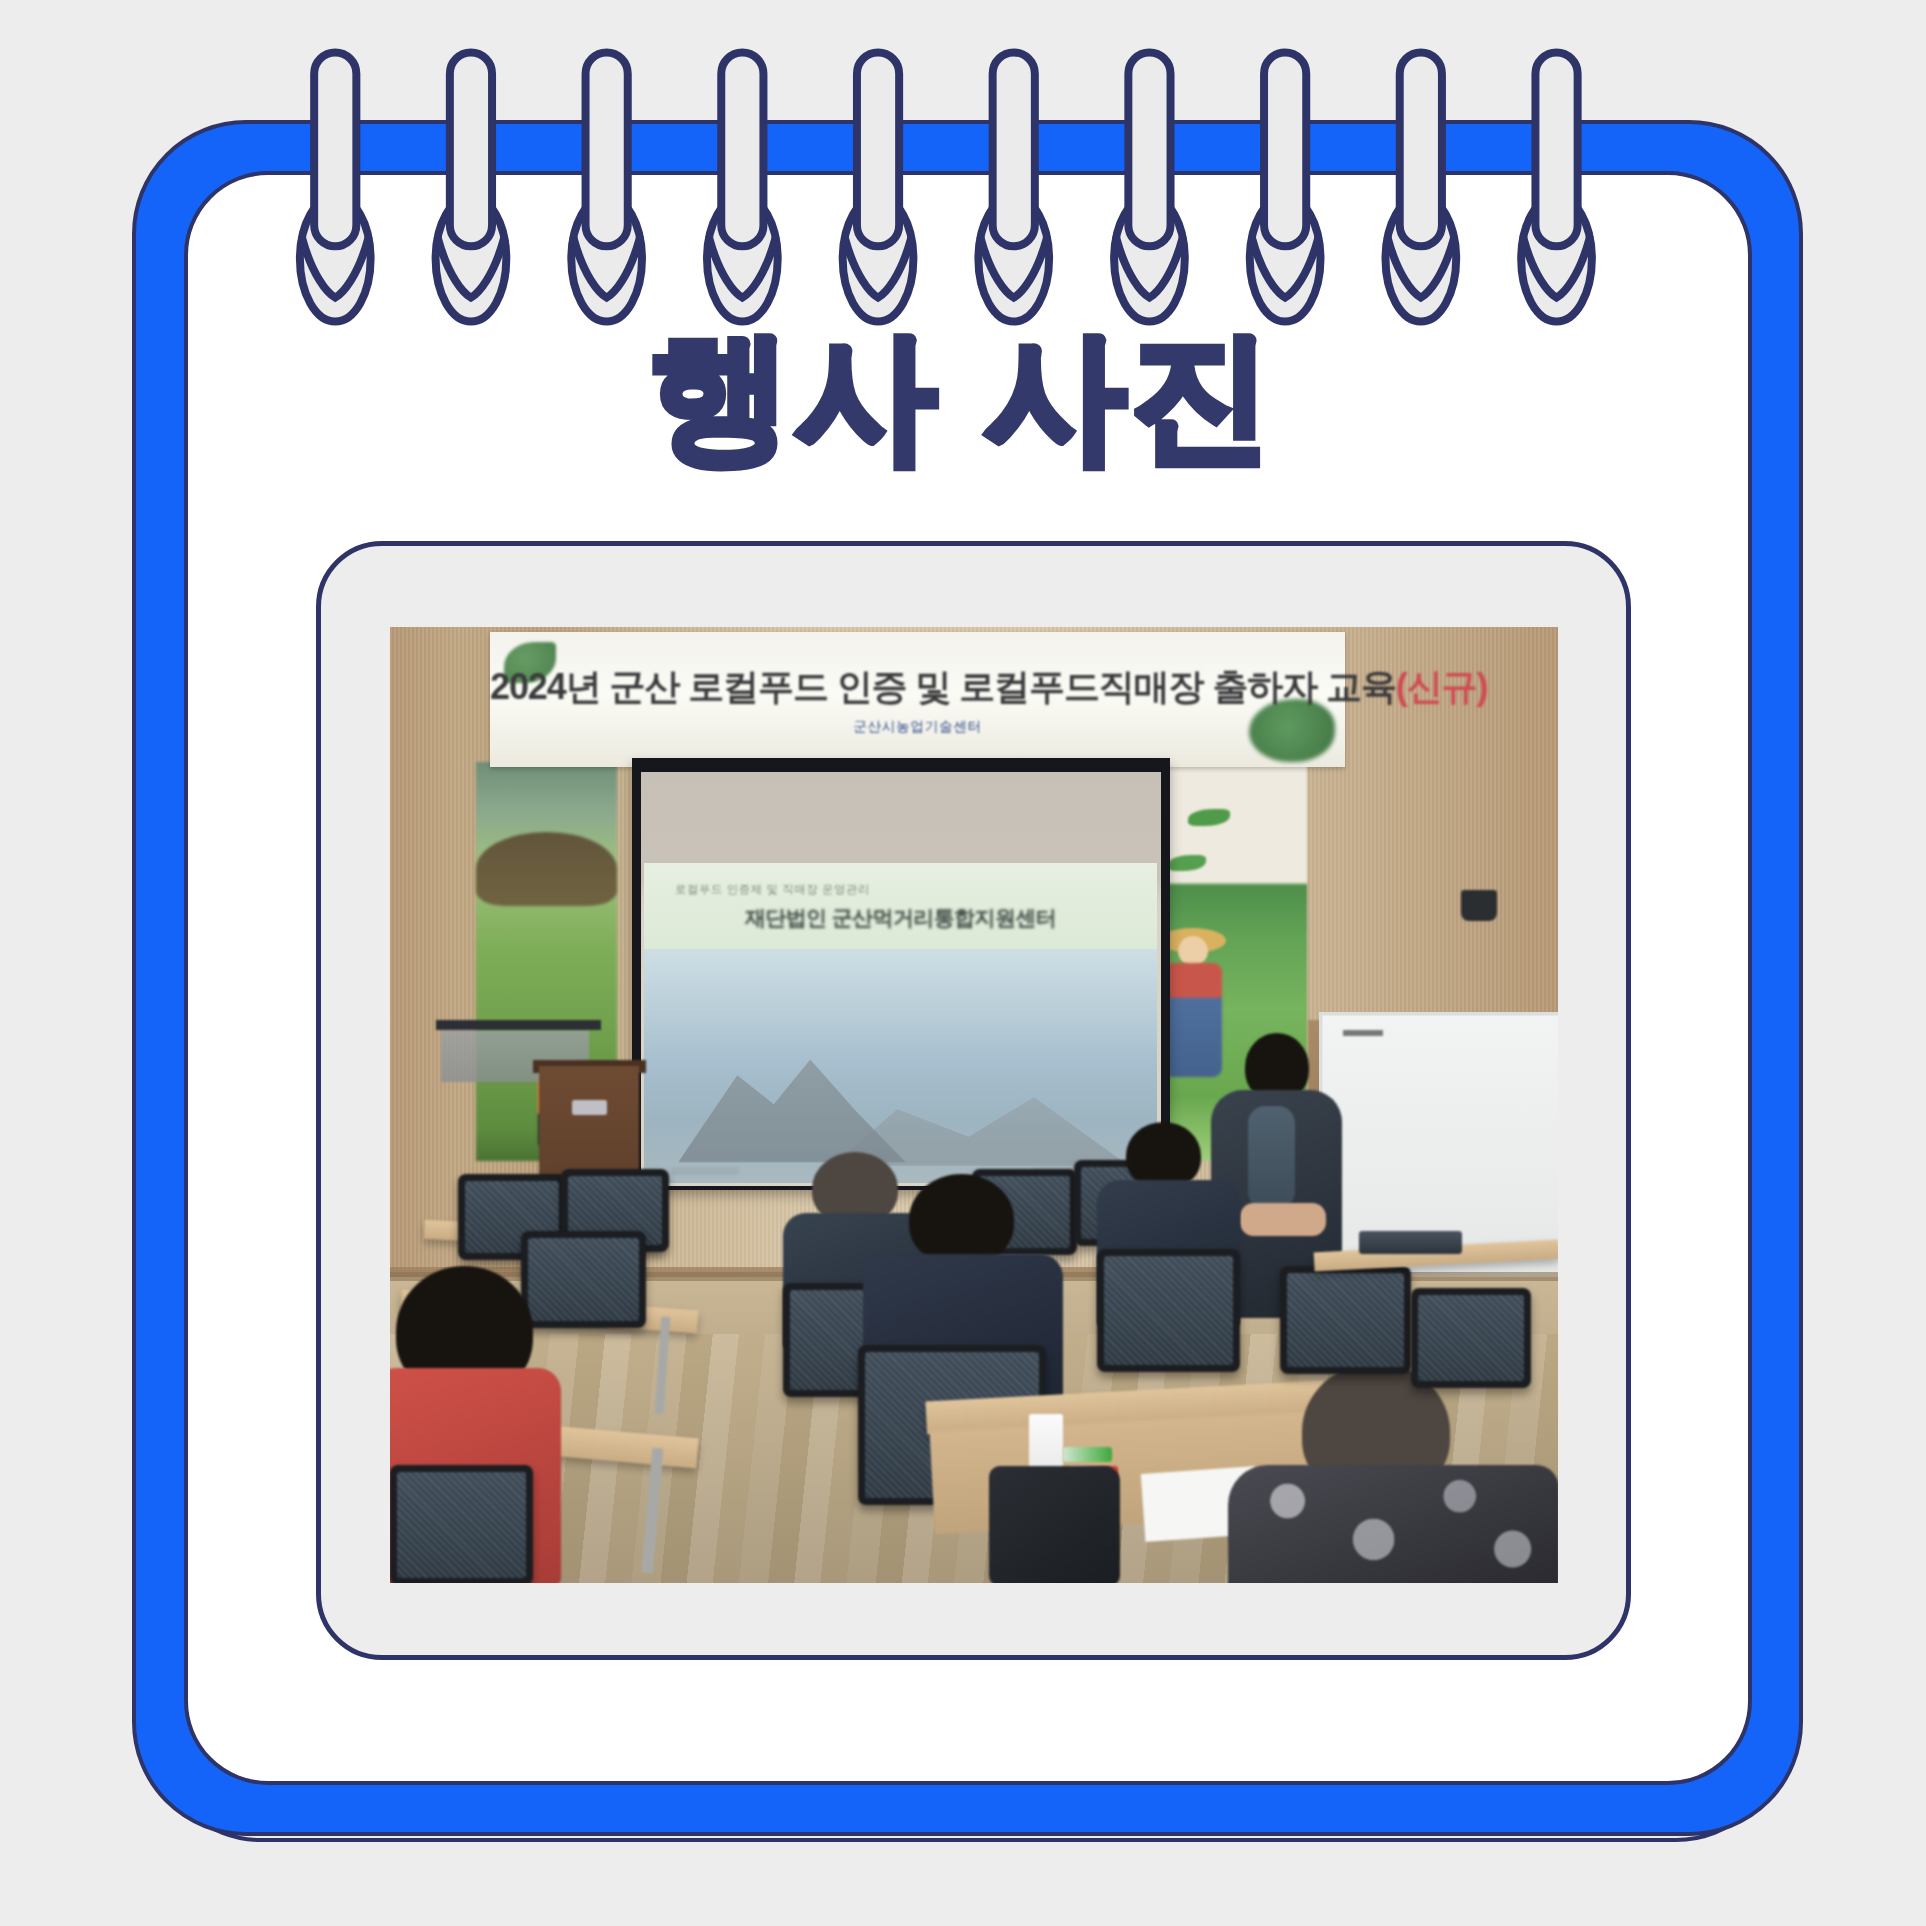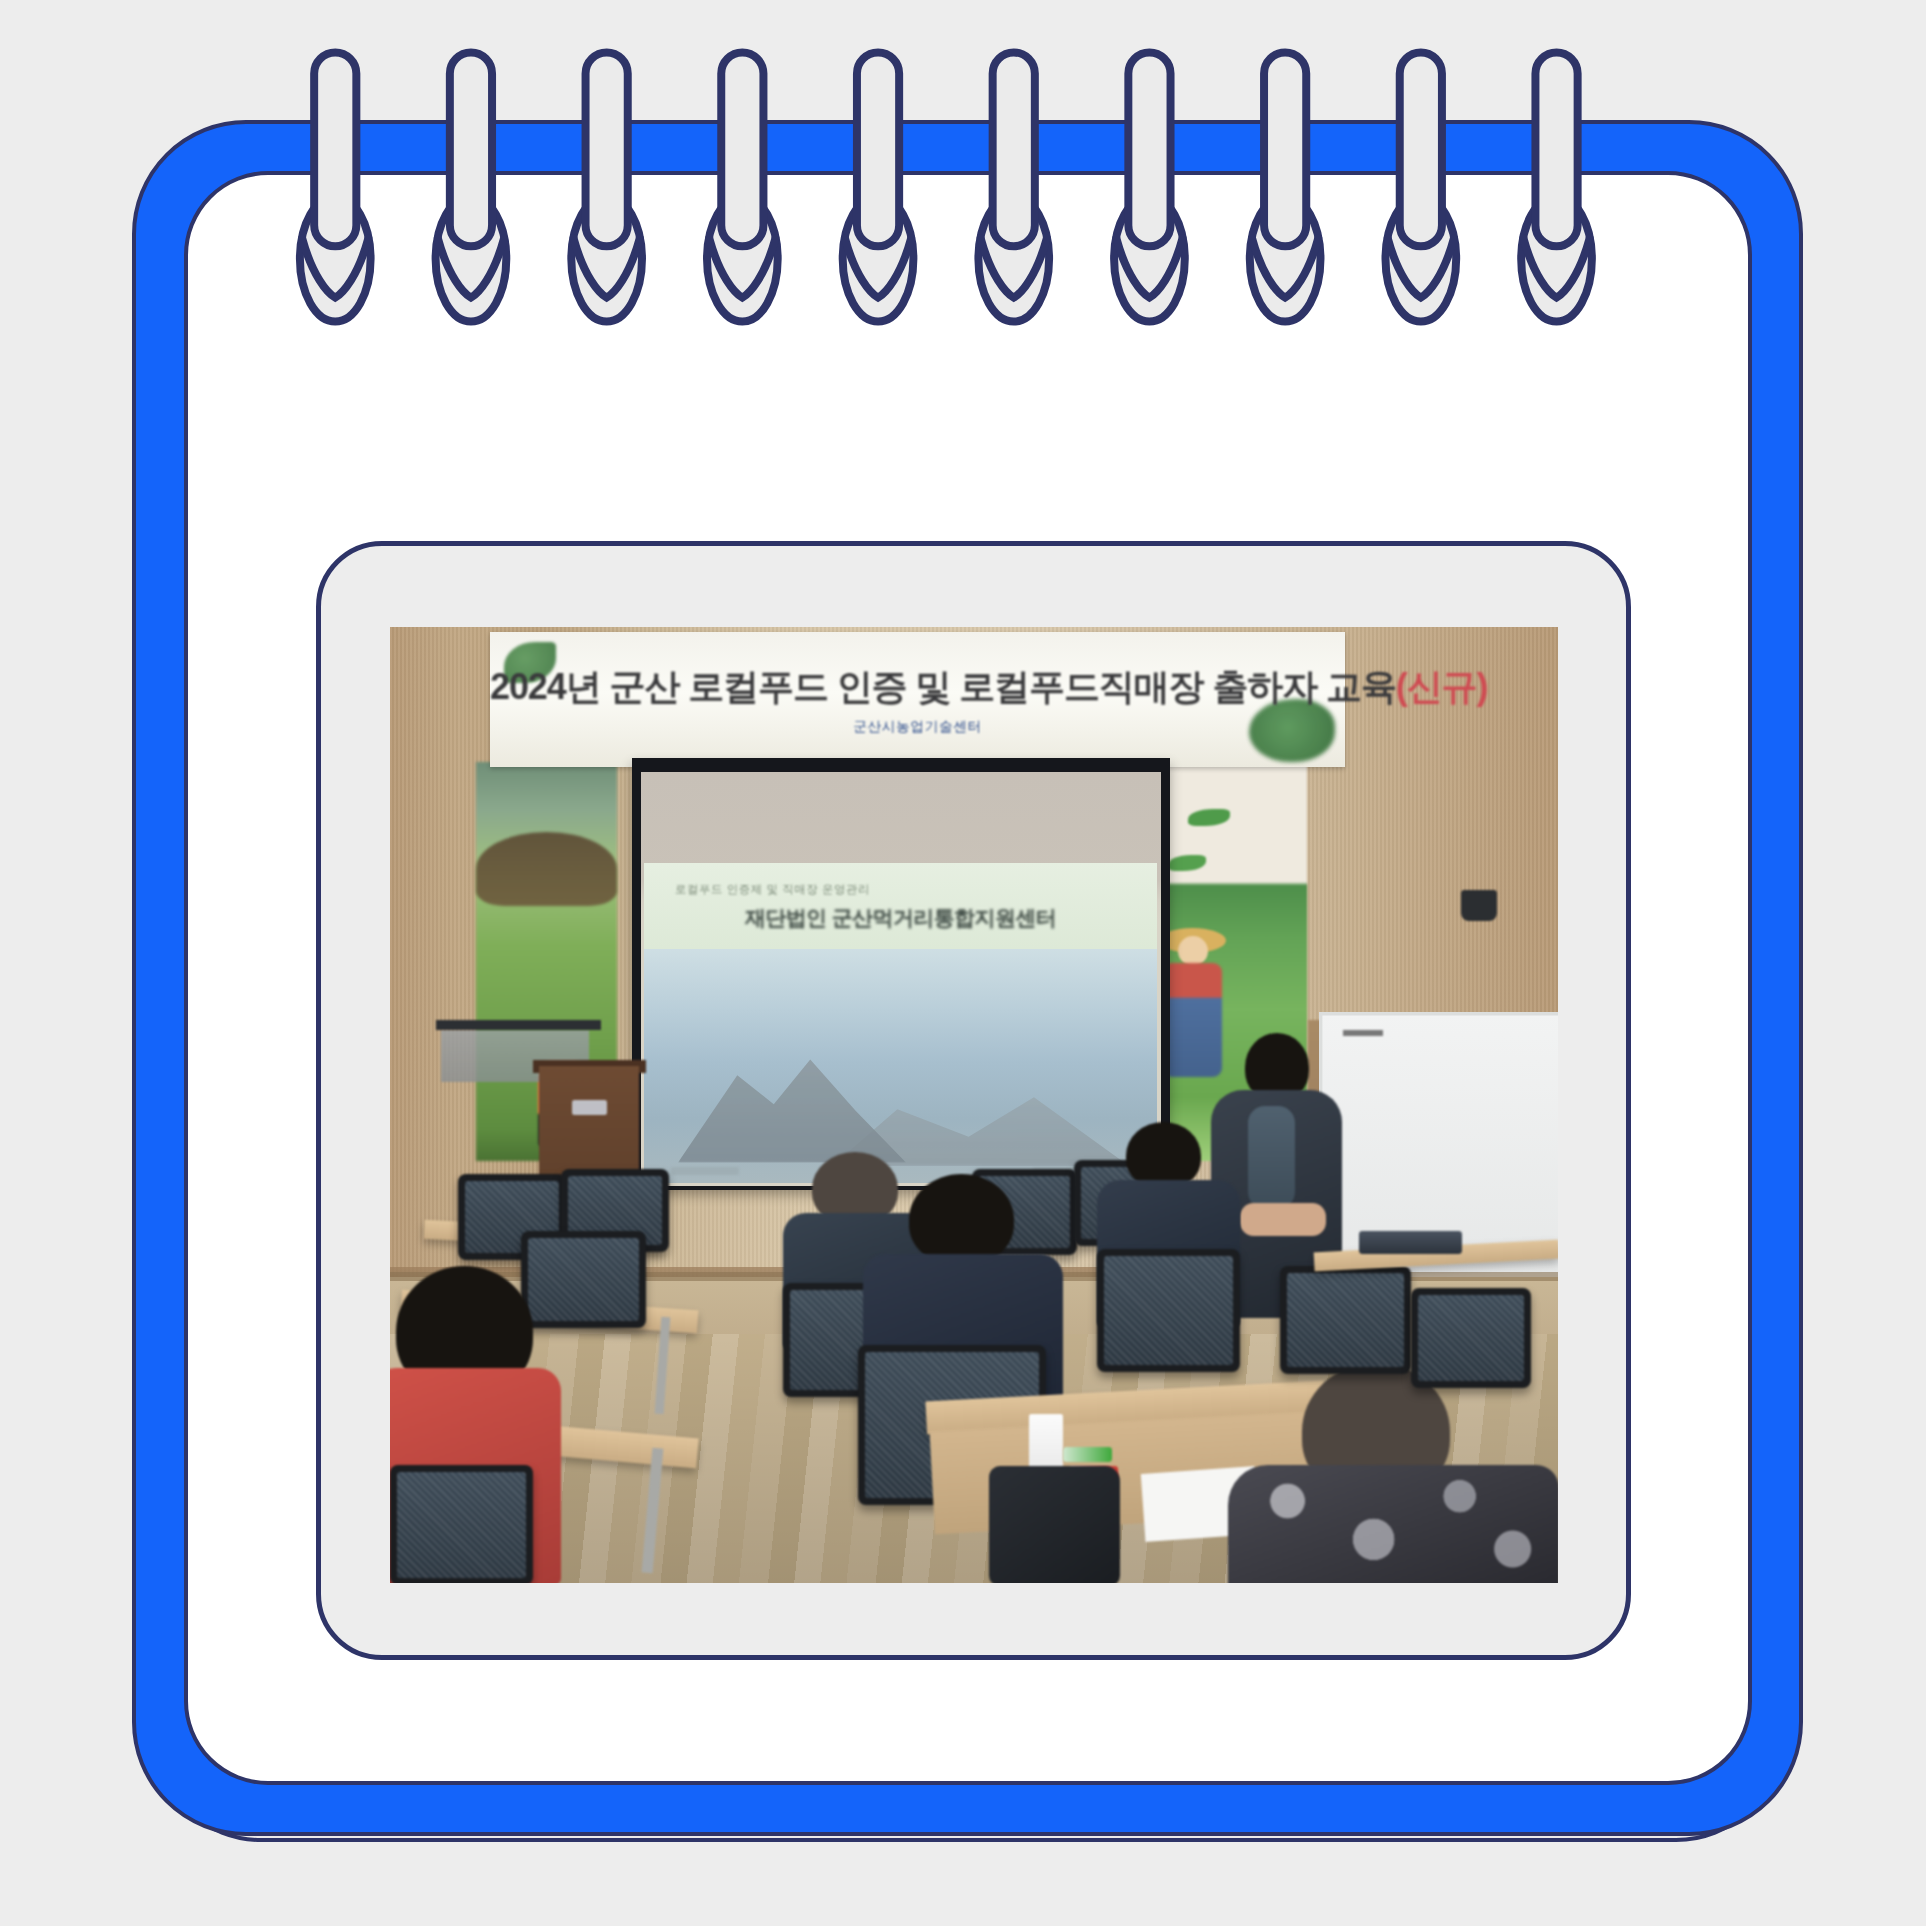--- a/index.html
+++ b/index.html
@@ -348,20 +348,21 @@
 <div id="stage">
 
   <div class="page-shadow sheet3"></div>
   <div class="page-shadow sheet2"></div>
   <div class="page-shadow sheet1"></div>
 
   <div class="cover-blue"></div>
 
   <div class="page-white"></div>
 
+  <div class="title">행사 사진</div>
 
   <div class="photo-frame">
     <div class="photo">
 
       <div class="ph-layer wall"></div>
       <div class="ph-layer wall-texture"></div>
       <div class="ph-layer wall-band"></div>
 
       <div class="ph-layer mural-left"></div>
       <div class="ph-layer mural-left-hill"></div>

